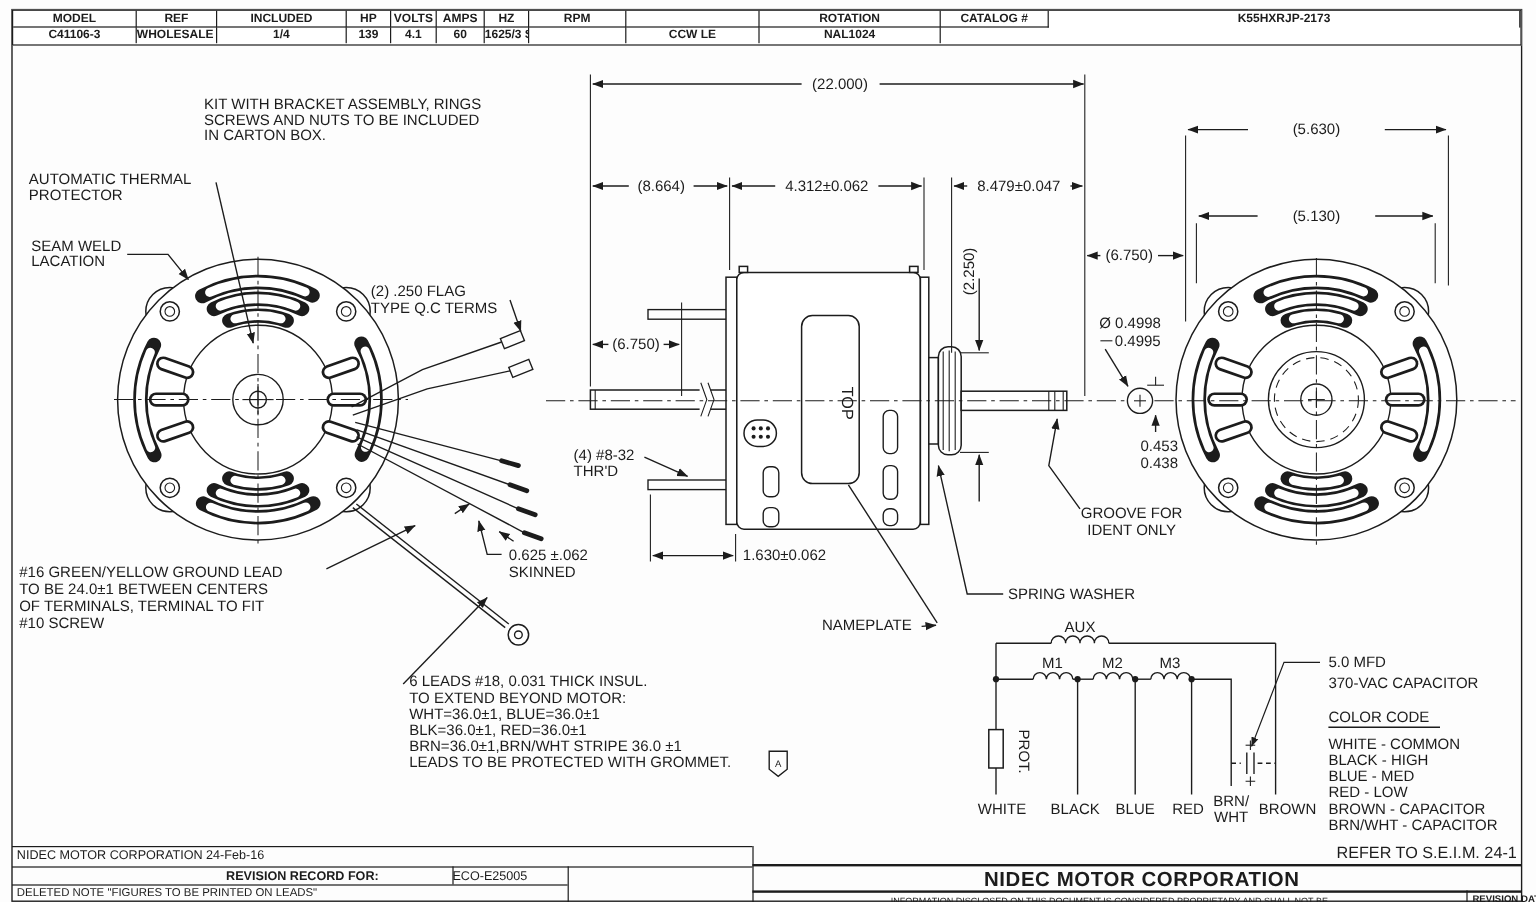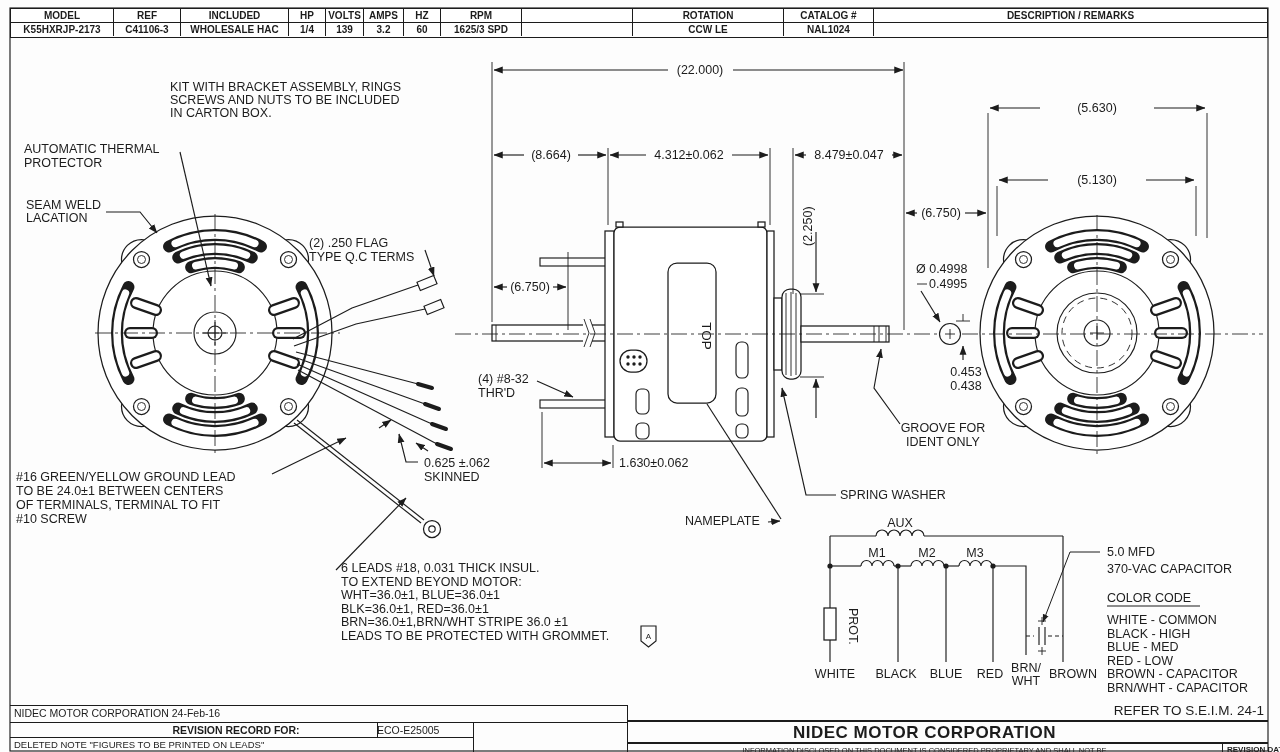--- a/index.html
+++ b/index.html
@@ -26,21 +26,21 @@
   svg text{font-family:"Liberation Sans",sans-serif;font-size:12.5px;fill:#1c1c1c;}
   .tm{text-anchor:middle;}
   .te{text-anchor:end;}
   .big{font-size:13.5px;}
   .sm{font-size:8px;}
   
   .fline{background:#1c1c1c;}
   .ftext{font-size:10.5px;white-space:nowrap;}
   .f9{font-size:9.5px;white-space:nowrap;}
   .tolbox{font-size:9px;font-weight:700;text-align:center;line-height:13px;}
-  .title{font-size:17px;font-weight:700;text-align:center;letter-spacing:0.5px;white-space:nowrap;}
+  .title{font-size:17px;font-weight:700;text-align:center;letter-spacing:0.5px;white-space:nowrap;margin-left:27px;}
   .prop{font-size:7.5px;text-align:center;white-space:nowrap;}
   .revd{font-size:8px;font-weight:700;white-space:nowrap;}
   .bold{font-weight:700;}
 </style>
 </head>
 <body>
 
 <div class="page">
 
 <svg width="1280" height="752" viewBox="0 0 1280 752">
@@ -366,46 +366,45 @@
   <div class="hc hd">REF</div>
   <div class="hc hd">INCLUDED</div>
   <div class="hc hd">HP</div>
   <div class="hc hd">VOLTS</div>
   <div class="hc hd">AMPS</div>
   <div class="hc hd">HZ</div>
   <div class="hc hd">RPM</div>
   <div class="hc hd"></div>
   <div class="hc hd">ROTATION</div>
   <div class="hc hd">CATALOG #</div>
-  <div class="hc hd last">DESCRIPTION / REMARKS</div>
   <div class="hc">K55HXRJP-2173</div>
   <div class="hc">C41106-3</div>
   <div class="hc">WHOLESALE HAC</div>
   <div class="hc">1/4</div>
   <div class="hc">139</div>
-  <div class="hc">3.2</div>
+  <div class="hc">4.1</div>
   <div class="hc">60</div>
   <div class="hc">1625/3 SPD</div>
   <div class="hc"></div>
   <div class="hc">CCW LE</div>
   <div class="hc">NAL1024</div>
   <div class="hc last"></div>
 </div>
 
 <div class="abs fline" style="left:10px;top:705px;width:617px;height:1px"></div>
 <div class="abs fline" style="left:10px;top:722px;width:617px;height:1px"></div>
 <div class="abs fline" style="left:10px;top:737px;width:463px;height:1px"></div>
 <div class="abs fline" style="left:377px;top:722px;width:1px;height:15px"></div>
 <div class="abs fline" style="left:473px;top:722px;width:1px;height:30px"></div>
 <div class="abs fline" style="left:627px;top:705px;width:1px;height:47px"></div>
 <div class="abs fline" style="left:627px;top:720px;width:641px;height:1.5px"></div>
 <div class="abs fline" style="left:627px;top:742px;width:641px;height:1.5px"></div>
 <div class="abs fline" style="left:1222px;top:742px;width:1px;height:10px"></div>
 
 <div class="abs ftext" style="left:14px;top:707px">NIDEC MOTOR CORPORATION 24-Feb-16</div>
-<div class="abs ftext bold" style="left:56px;top:724px;width:360px;text-align:center">REVISION RECORD FOR:</div>
+<div class="abs ftext bold" style="left:72px;top:724px;width:360px;text-align:center">REVISION RECORD FOR:</div>
 <div class="abs ftext" style="left:377px;top:724px;width:96px;text-align:left">ECO-E25005</div>
 <div class="abs f9" style="left:14px;top:739px">DELETED NOTE "FIGURES TO BE PRINTED ON LEADS"</div>
 <div class="abs title" style="left:627px;top:723px;width:595px">NIDEC MOTOR CORPORATION</div>
 <div class="abs prop" style="left:627px;top:746px;width:595px">INFORMATION DISCLOSED ON THIS DOCUMENT IS CONSIDERED PROPRIETARY AND SHALL NOT BE</div>
 <div class="abs revd" style="left:1227px;top:745px">REVISION DATE :</div>
 
 </div>
 
 </body></html>

